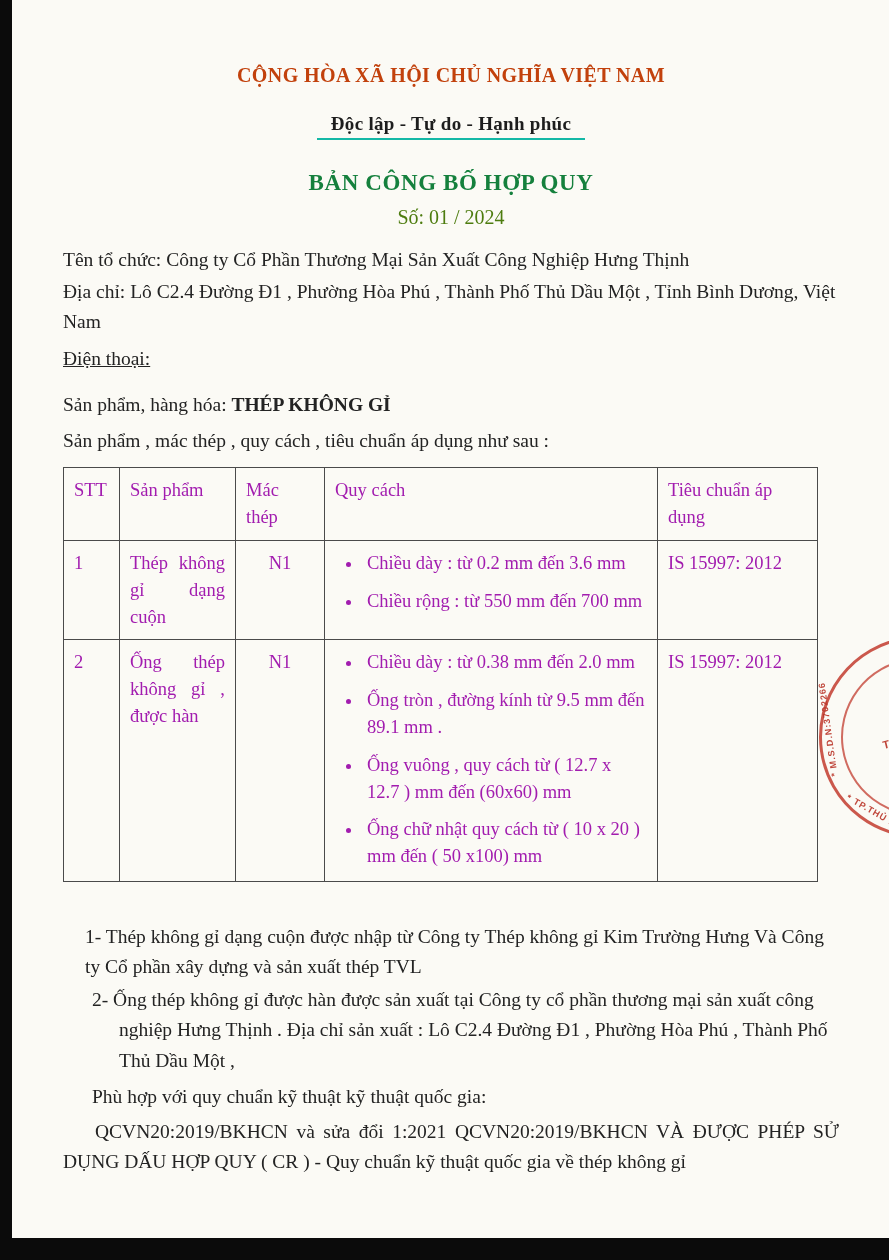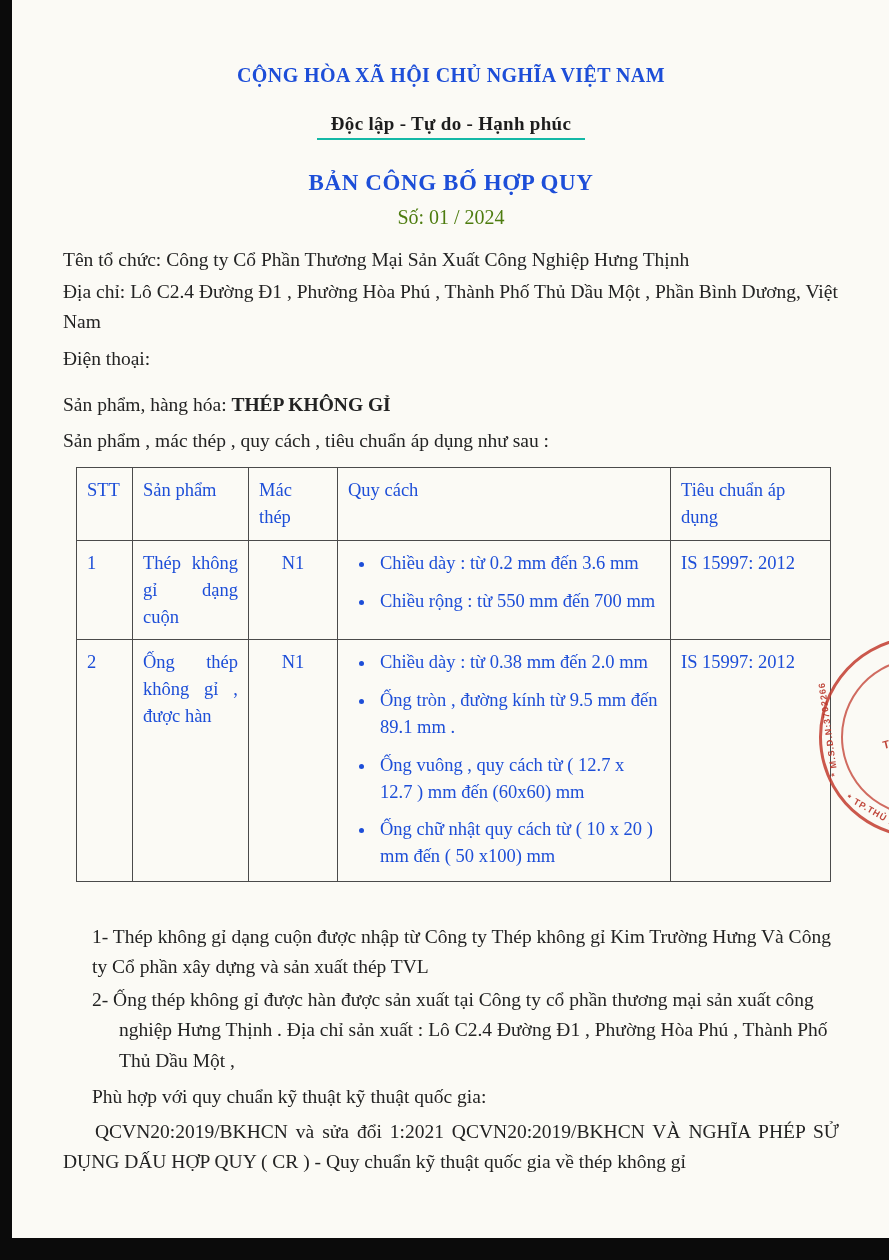--- a/index.html
+++ b/index.html
@@ -17,70 +17,69 @@
   }
   .scan-edge-bottom {
     position:absolute; left:0; bottom:0; width:100%; height:22px;
     background:#0b0b0b; z-index:5;
   }
   .content {
     position:absolute; left:63px; top:64px; width:776px;
   }
   .doc-header { text-align:center; }
   .nat-line1 {
-    font-weight:bold; font-size:20px; letter-spacing:.4px; color:#1d4ed8;
+    font-weight:bold; font-size:20px; letter-spacing:.4px; color:#c2410c;
   }
   .nat-line2 {
     display:inline-block; margin-top:8px;
     font-weight:bold; font-size:19px; color:#1d1d1d;
     border-bottom:2px solid #14b8a6; padding:0 14px 3px 14px;
     letter-spacing:.3px;
   }
   .doc-title {
     margin-top:30px; font-weight:bold; font-size:23px; letter-spacing:.6px;
-    color:#1d4ed8; text-align:center;
+    color:#15803d; text-align:center;
   }
   .doc-number {
     margin-top:10px; font-size:20px; text-align:center; color:#4d7c0f;
   }
   .para-block { margin-top:16px; }
   p.doc-line {
     margin:0 0 2px 0; font-size:19.5px; line-height:1.55; color:#232323;
   }
   p.indent1 { margin-left:0; }
   .bold { font-weight:bold; }
   table.conf-table {
     margin-top:11px;
     border-collapse:collapse;
     width:616px;
     font-size:18.5px;
-    color:#1d4ed8;
+    color:#a21caf;
     table-layout:fixed;
-    margin-left:13px;
   }
   .conf-table th, .conf-table td {
     border:1.3px solid #4a4a4a;
     padding:9px 10px;
     vertical-align:top;
     text-align:left;
     font-weight:normal;
     line-height:1.45;
   }
   .conf-table th { height:26px; }
   .col-stt  { width:56px; }
   .col-sp   { width:116px; }
   .col-mt   { width:89px; }
   .col-qc   { width:333px; }
   .col-tc   { width:160px; }
   .cell-center { text-align:center; }
   ul.qc-list { margin:0; padding-left:28px; }
   ul.qc-list li { margin-bottom:11px; padding-left:4px; }
   ul.qc-list li:last-child { margin-bottom:2px; }
   .notes { margin-top:40px; font-size:19.5px; line-height:1.56; color:#232323; }
-  .notes .note { margin:0 0 2px 29px; }
+  .notes .note { margin:0 0 2px 22px; }
   .notes .note-hang { margin:0 0 2px 29px; padding-left:27px; text-indent:-27px; }
   .notes .note-plain { margin:6px 0 2px 29px; }
   .notes .note-final {
     margin:4px 0 0 0; text-indent:32px; text-align:justify;
   }
   
   .stamp {
     position:absolute; top:636px; right:-132px;
     width:196px; height:196px;
     border:3px solid rgba(194,59,46,.85);
@@ -124,22 +123,22 @@
 
   <div class="doc-header">
     <div class="nat-line1">CỘNG HÒA XÃ HỘI CHỦ NGHĨA VIỆT NAM</div><br>
     <div class="nat-line2">Độc lập - Tự do - Hạnh phúc</div>
     <div class="doc-title">BẢN CÔNG BỐ HỢP QUY</div>
     <div class="doc-number">Số: 01 / 2024</div>
   </div>
 
   <div class="para-block">
     <p class="doc-line">Tên tổ chức: Công ty Cổ Phần Thương Mại Sản Xuất Công Nghiệp Hưng Thịnh</p>
-    <p class="doc-line">Địa chỉ: Lô C2.4 Đường Đ1 , Phường Hòa Phú , Thành Phố Thủ Dầu Một , Phần Bình Dương, Việt Nam</p>
-    <p class="doc-line" style="margin-top:6px;">Điện thoại:</p>
+    <p class="doc-line">Địa chỉ: Lô C2.4 Đường Đ1 , Phường Hòa Phú , Thành Phố Thủ Dầu Một , Tỉnh Bình Dương, Việt Nam</p>
+    <p class="doc-line" style="margin-top:6px;text-decoration:underline;">Điện thoại:</p>
   </div>
 
   <div class="para-block">
     <p class="doc-line indent1"><span>Sản phẩm, hàng hóa: </span><span class="bold">THÉP KHÔNG GỈ</span></p>
     <p class="doc-line indent1" style="margin-top:6px;">Sản phẩm , mác thép , quy cách , tiêu chuẩn áp dụng như sau :</p>
   </div>
 
   <table class="conf-table">
     <colgroup>
       <col class="col-stt">
@@ -184,21 +183,21 @@
         </td>
         <td>IS 15997: 2012</td>
       </tr>
     </tbody>
   </table>
 
   <div class="notes">
     <p class="note">1- Thép không gỉ dạng cuộn được nhập từ Công ty Thép không gỉ Kim Trường Hưng Và Công ty Cổ phần xây dựng và sản xuất thép TVL</p>
     <p class="note-hang">2- Ống thép không gỉ được hàn được sản xuất tại Công ty cổ phần thương mại sản xuất công nghiệp Hưng Thịnh . Địa chỉ sản xuất : Lô C2.4 Đường Đ1 , Phường Hòa Phú , Thành Phố Thủ Dầu Một ,</p>
     <p class="note-plain">Phù hợp với quy chuẩn kỹ thuật kỹ thuật quốc gia:</p>
-    <p class="note-final">QCVN20:2019/BKHCN và sửa đổi 1:2021 QCVN20:2019/BKHCN VÀ NGHĨA PHÉP SỬ DỤNG DẤU HỢP QUY ( CR ) -  Quy chuẩn kỹ thuật quốc gia về thép không gỉ</p>
+    <p class="note-final">QCVN20:2019/BKHCN và sửa đổi 1:2021 QCVN20:2019/BKHCN VÀ ĐƯỢC PHÉP SỬ DỤNG DẤU HỢP QUY ( CR ) -  Quy chuẩn kỹ thuật quốc gia về thép không gỉ</p>
   </div>
 
 </div>
 
 <div class="stamp">
   <div class="stamp-curved-left">* M.S.D.N:3702266</div>
   <div class="stamp-curved-bottom">* TP.THỦ DẦU MỘ</div>
   <div class="stamp-inner">
 
     <div class="stamp-line">THƯƠNG MẠI</div>

